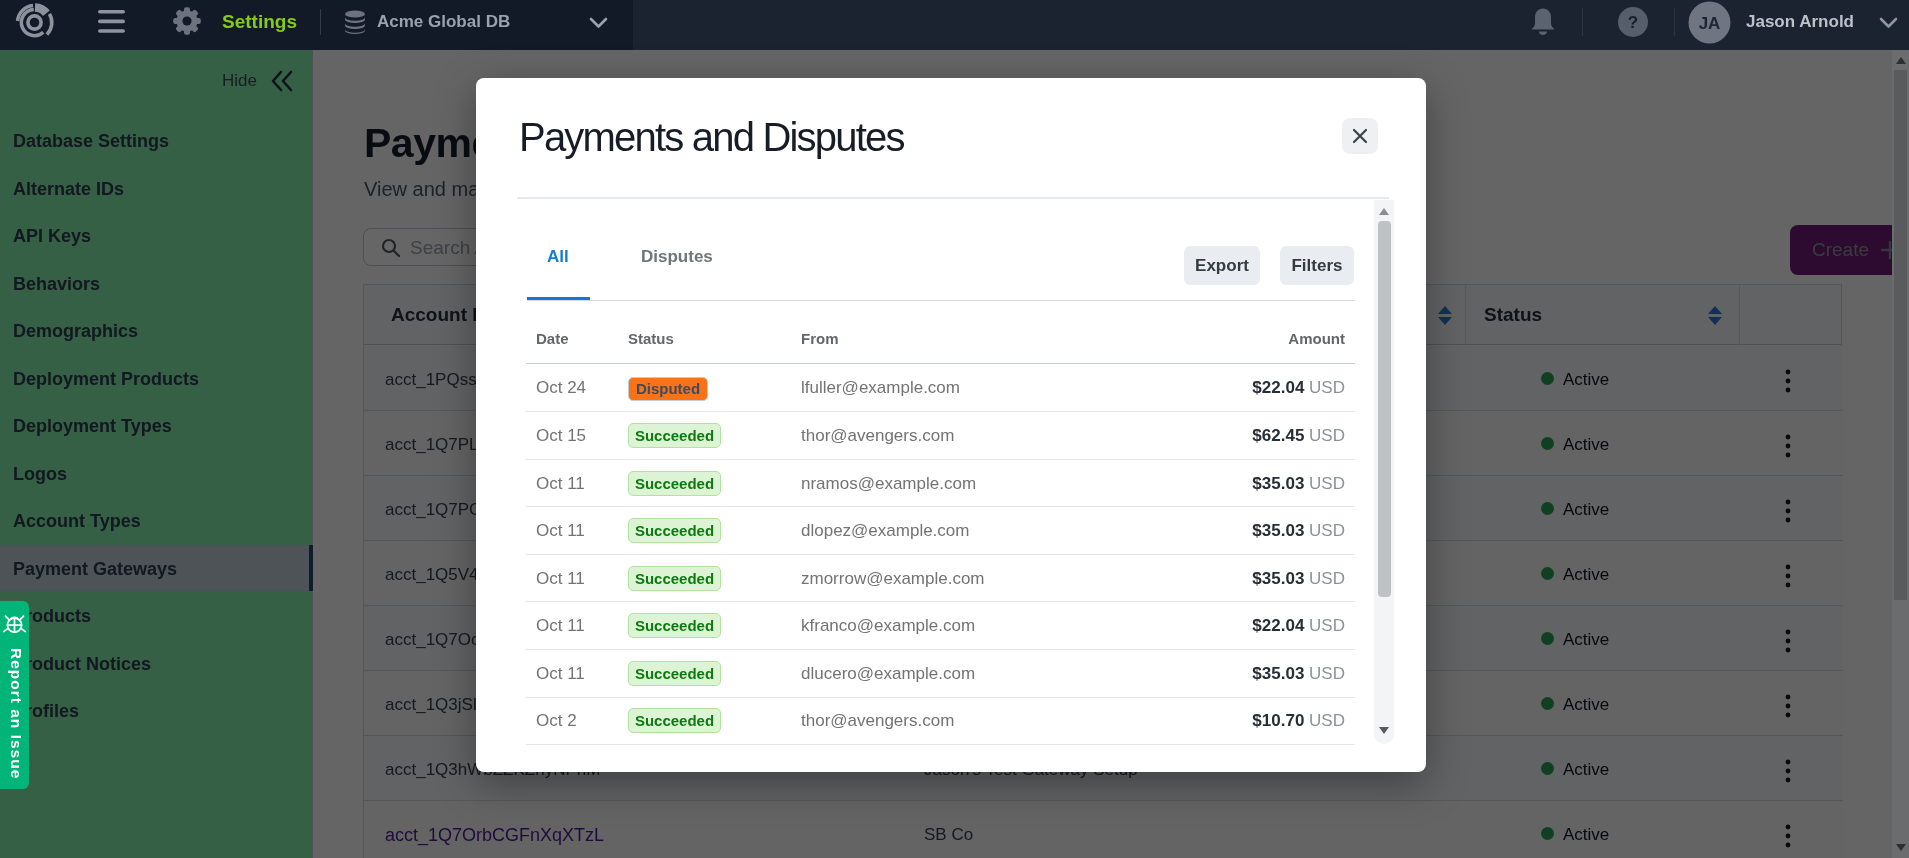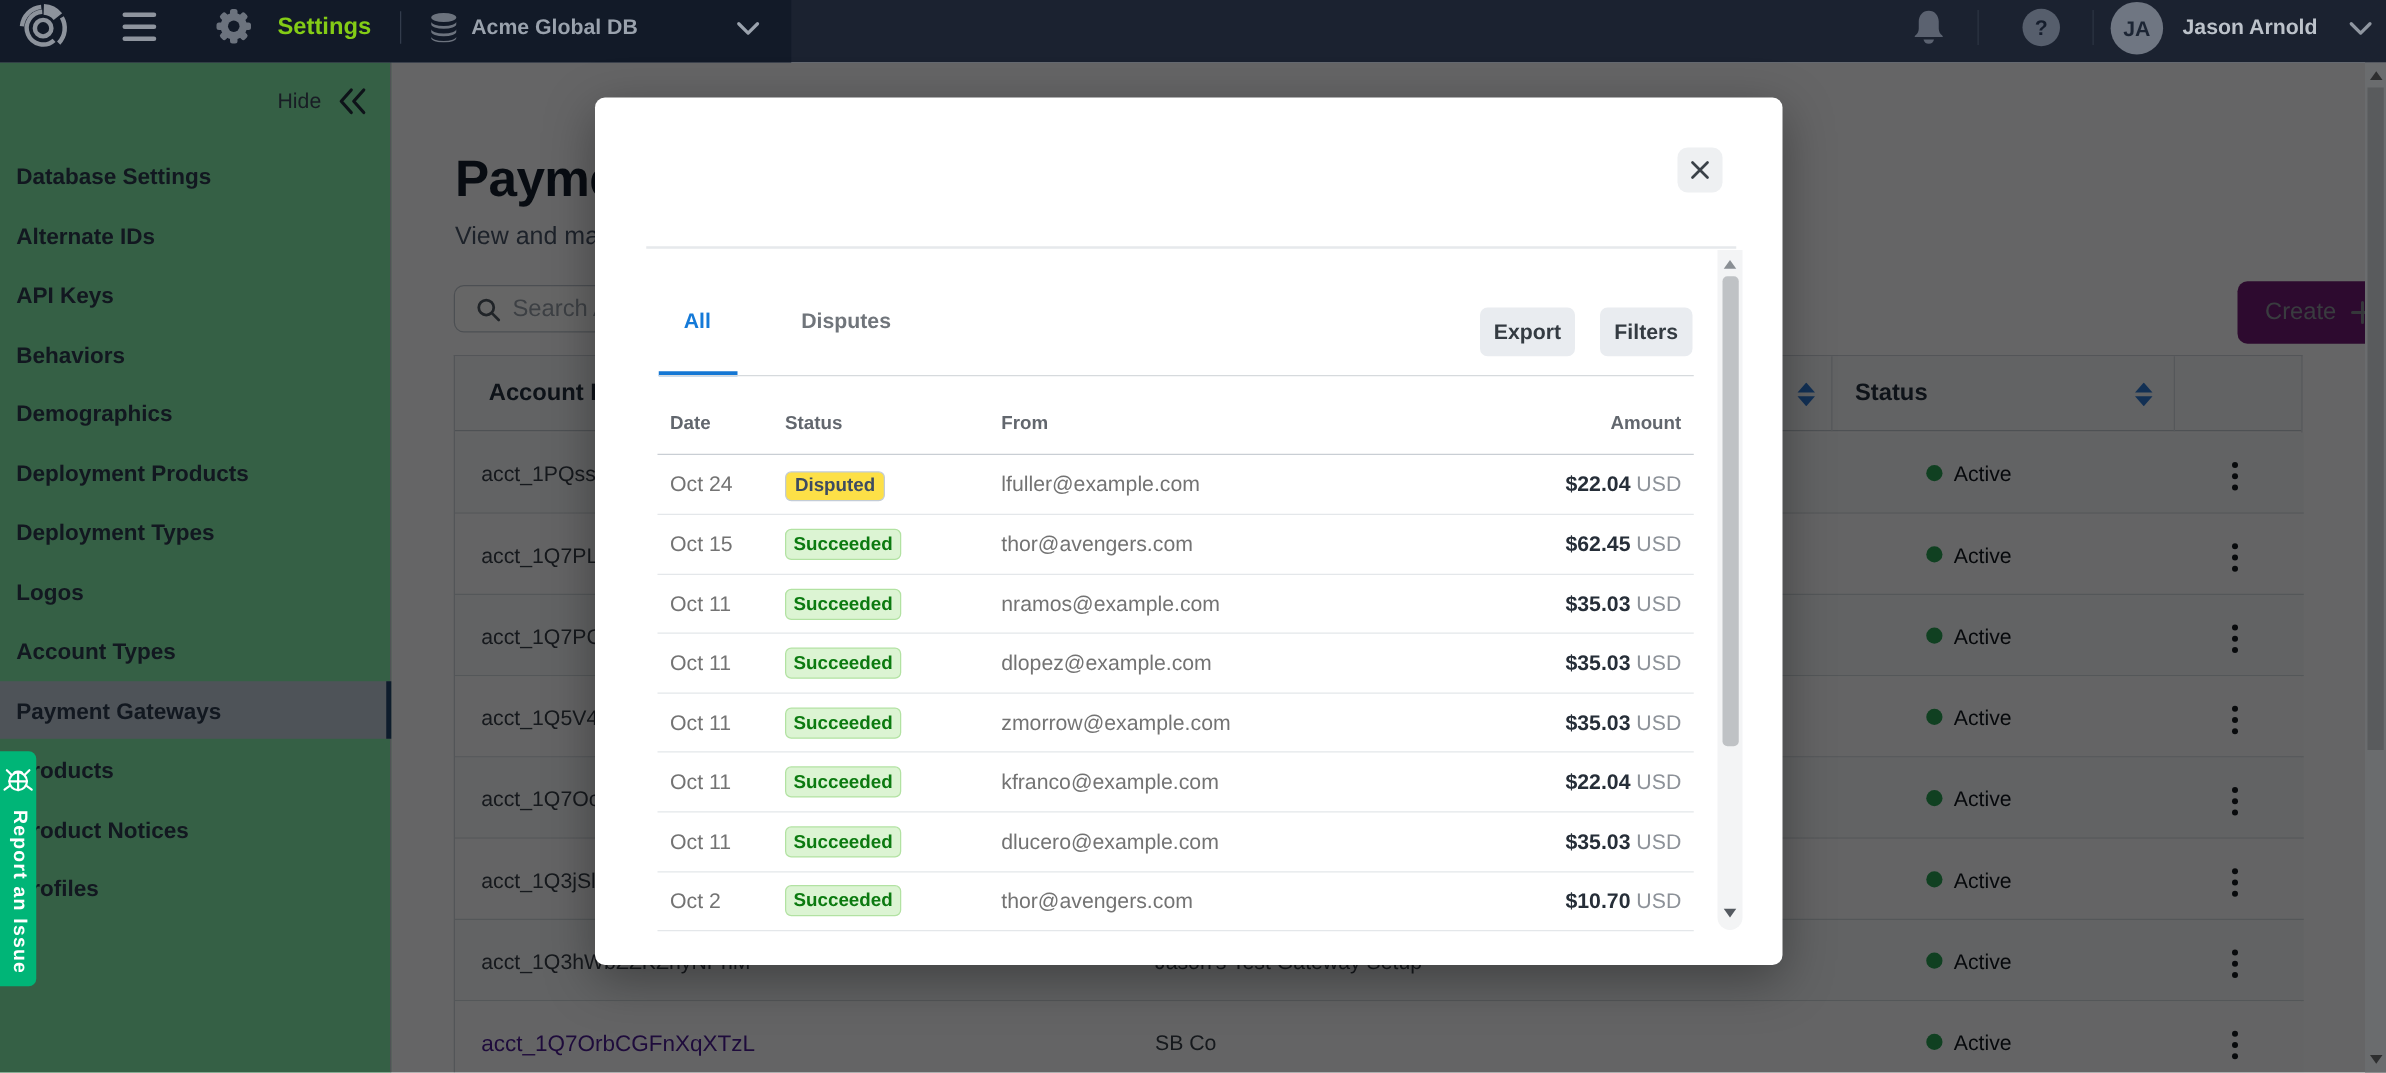--- a/index.html
+++ b/index.html
@@ -37,21 +37,21 @@
   #mclose { position:absolute; left:866px; top:40px; width:36px; height:36px; background:#eef0f2; border-radius:8px; }
   #mdivider { position:absolute; left:41px; top:119px; width:872px; height:2px; background:#e6e9ec; }
 
   .tabtxt { position:absolute; top:169px; font-size:17px; font-weight:700; }
   .mbtn { position:absolute; top:168px; height:39px; background:#e9ecf0; border-radius:6px; font-size:17px; font-weight:700; color:#343b42; text-align:center; line-height:39px; }
 
   .mhead { position:absolute; top:252px; font-size:15px; font-weight:700; color:#62676e; }
   .mrow-sep { position:absolute; left:50px; width:829px; height:1px; background:#e4e7ea; }
   .mcell { position:absolute; font-size:17px; color:#737373; white-space:nowrap; }
   .chip { position:absolute; font-size:15px; font-weight:700; border-radius:5px; text-align:center; }
-  .chip.disp { background:#fde047; border:1px solid #c3ccd6; color:#3d4b61; width:80px; height:24px; line-height:22px; }
+  .chip.disp { background:#f97316; border:1px solid #c3ccd6; color:#3d4b61; width:80px; height:24px; line-height:22px; }
   .chip.succ { background:#dcf4d3; border:1px solid #b2e2a2; color:#0c7a10; width:93px; height:25px; line-height:23px; }
   .amt { position:absolute; font-size:17px; color:#262e38; text-align:right; width:200px; }
 </style>
 </head>
 <body>
 
 <div id="content">
 
   <div class="abs" style="left:50px;top:70px;font-size:41px;font-weight:700;color:#15202e;letter-spacing:-0.5px">Payment Gateways</div>
   <div class="abs" style="left:50px;top:128px;font-size:20px;color:#49566a">View and manage your payment gateway configurations</div>
@@ -303,20 +303,21 @@
       <path d="M11.5 7.5 L11.5 20.5"></path>
       <path d="M5 14 L18 14"></path>
       <path d="M6.6 9.2 L3.2 5.8 M16.4 9.2 L19.8 5.8"></path>
       <path d="M5 17.5 L1.5 20 M18 17.5 L21.5 20"></path>
       <path d="M8.5 8.3 C 8.5 6.3 14.5 6.3 14.5 8.3"></path>
     </g>
   </svg>
   <div class="vtxt">Report an Issue</div>
 </div>
 <div id="modal">
+  <div id="mtitle" style="line-height:1;top:39px">Payments and Disputes</div>
   <div id="mclose">
     <svg class="abs" style="left:10px;top:10px" width="16" height="16" viewBox="0 0 16 16">
       <path d="M2 2 L14 14 M14 2 L2 14" stroke="#3a4148" stroke-width="2.2" stroke-linecap="round"></path>
     </svg>
   </div>
   <div id="mdivider"></div>
 
   <div class="tabtxt" style="left:71px;color:#157ad8">All</div>
   <div class="tabtxt" style="left:165px;color:#70757b">Disputes</div>
   <div class="abs" style="left:51px;top:219px;width:63px;height:3.5px;background:#1477d4"></div>

